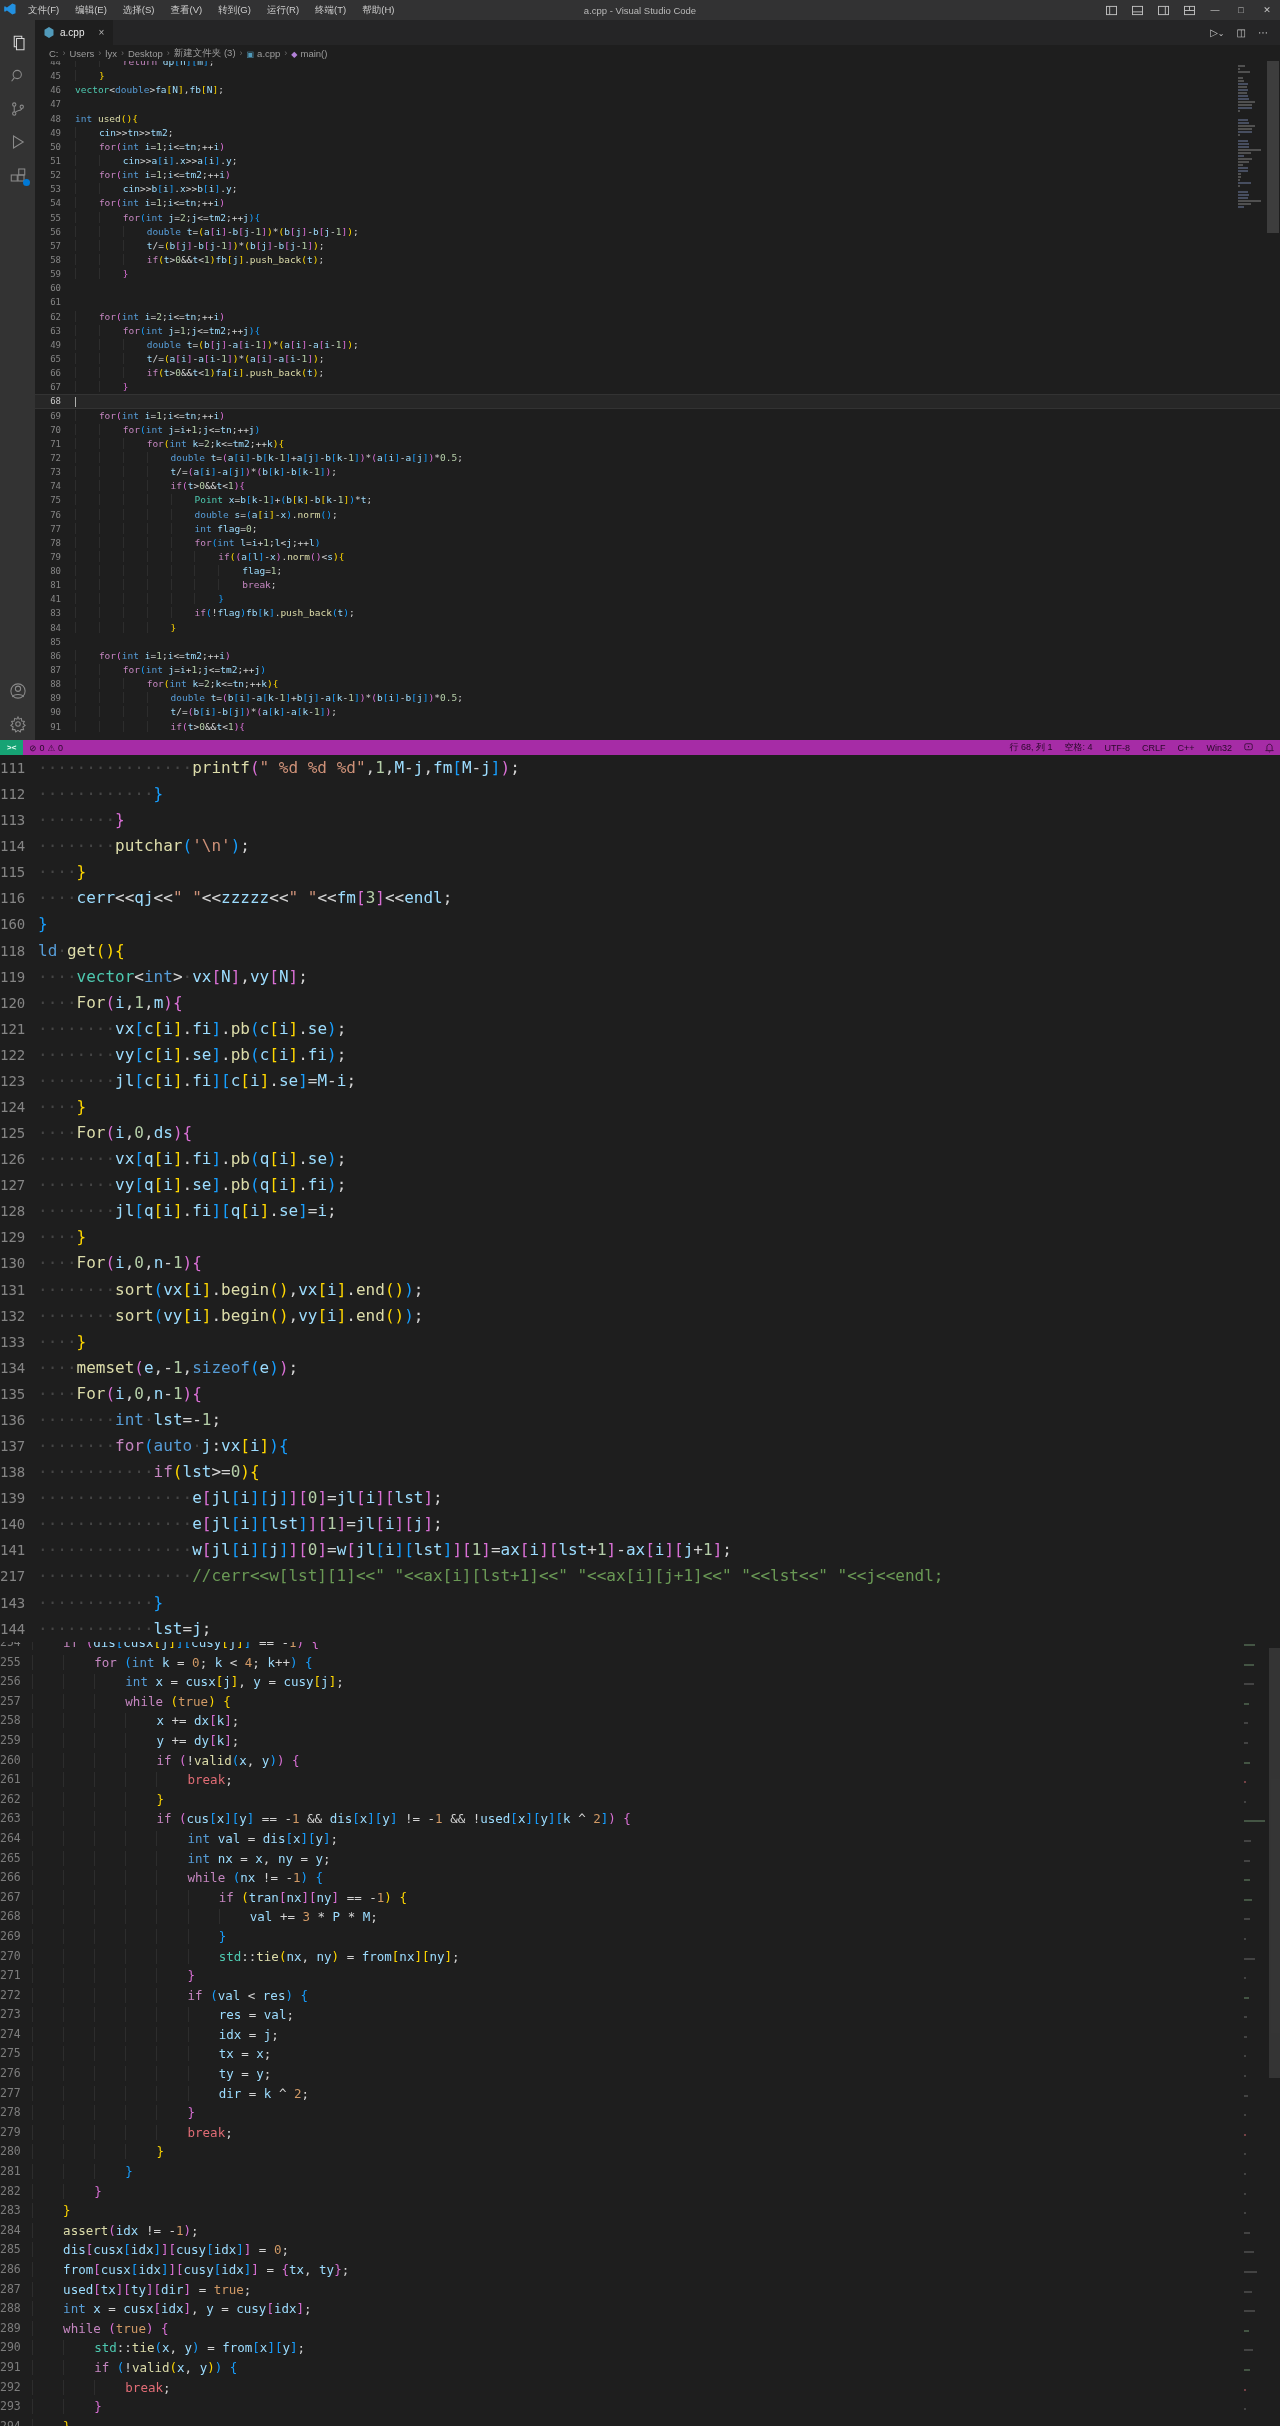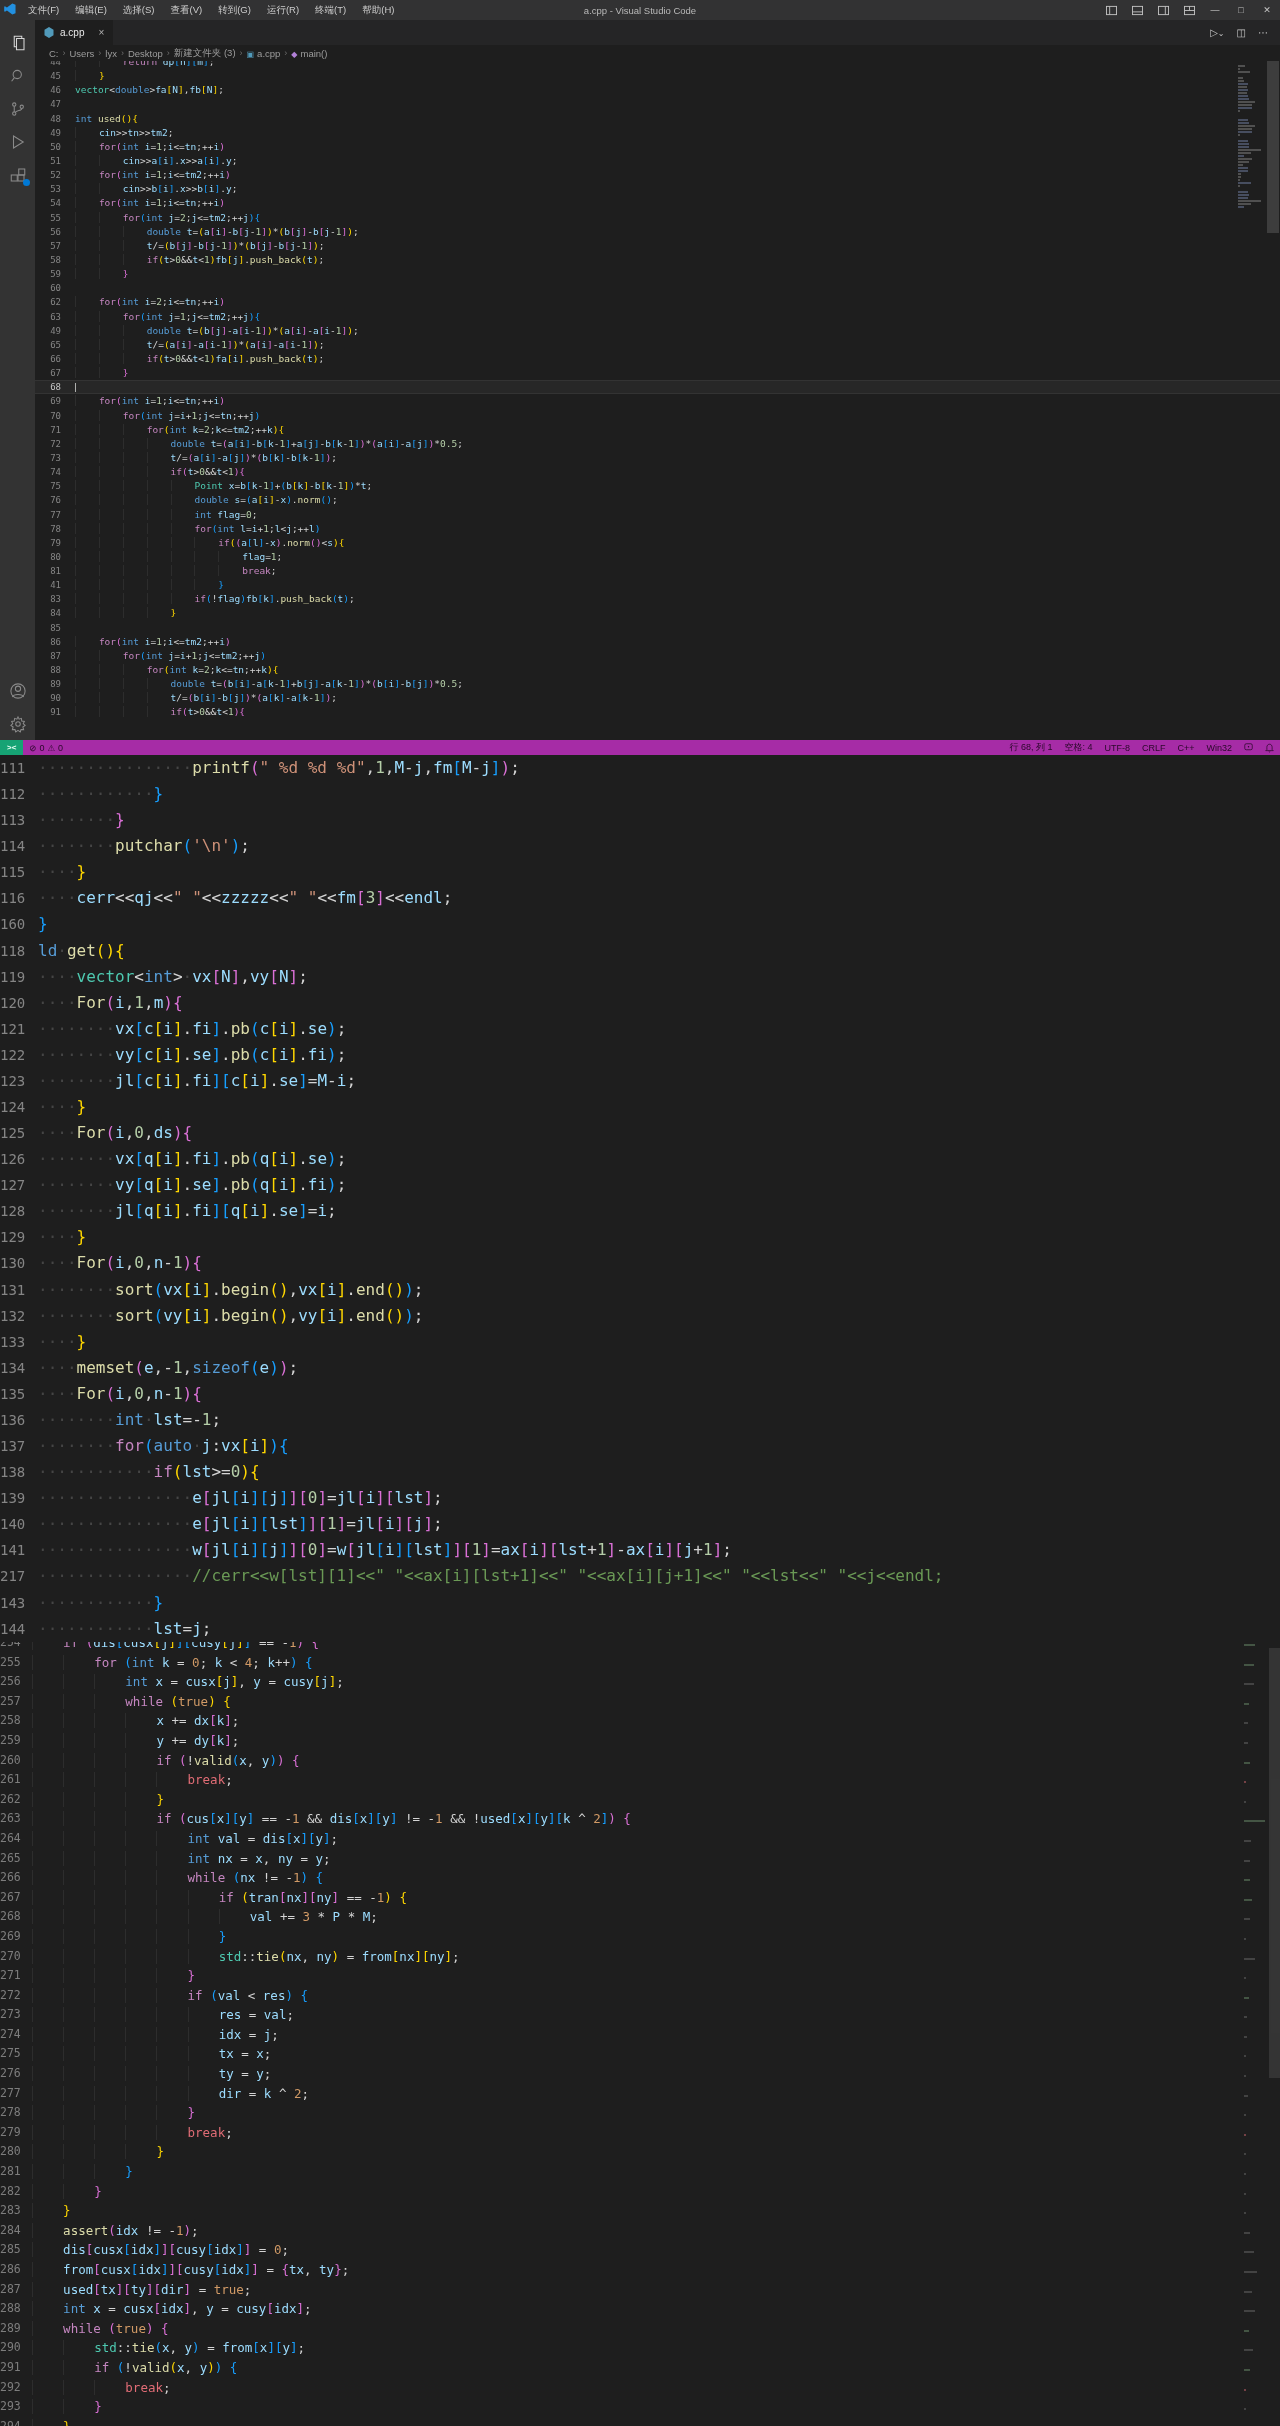--- a/index.html
+++ b/index.html
@@ -288,20 +288,24 @@
             <div class="row">
               <span class="ln">58</span>
               <span class="c"><span class="ind">    </span><span class="ind">    </span><span class="ind">    </span><span class="tok-ctrl">if</span><span style="color:#FFD700">(</span><span class="tok-var">t</span><span class="tok-op">&gt;</span><span class="tok-num">0</span><span class="tok-op">&amp;</span><span class="tok-op">&amp;</span><span class="tok-var">t</span><span class="tok-op">&lt;</span><span class="tok-num">1</span><span style="color:#FFD700">)</span><span class="tok-var">fb</span><span style="color:#FFD700">[</span><span class="tok-var">j</span><span style="color:#FFD700">]</span><span class="tok-op">.</span><span class="tok-fn">push_back</span><span style="color:#FFD700">(</span><span class="tok-var">t</span><span style="color:#FFD700">)</span><span class="tok-op">;</span></span>
             </div>
             <div class="row">
               <span class="ln">59</span>
               <span class="c"><span class="ind">    </span><span class="ind">    </span><span style="color:#DA70D6">}</span></span>
             </div>
             <div class="row">
               <span class="ln">60</span>
+              <span class="c"></span>
+            </div>
+            <div class="row">
+              <span class="ln">61</span>
               <span class="c"></span>
             </div>
             <div class="row">
               <span class="ln">62</span>
               <span class="c"><span class="ind">    </span><span class="tok-ctrl">for</span><span style="color:#DA70D6">(</span><span class="tok-kw">int</span> <span class="tok-var">i</span><span class="tok-op">=</span><span class="tok-num">2</span><span class="tok-op">;</span><span class="tok-var">i</span><span class="tok-op">&lt;</span><span class="tok-op">=</span><span class="tok-var">tn</span><span class="tok-op">;</span><span class="tok-op">+</span><span class="tok-op">+</span><span class="tok-var">i</span><span style="color:#DA70D6">)</span></span>
             </div>
             <div class="row">
               <span class="ln">63</span>
               <span class="c"><span class="ind">    </span><span class="ind">    </span><span class="tok-ctrl">for</span><span style="color:#179FFF">(</span><span class="tok-kw">int</span> <span class="tok-var">j</span><span class="tok-op">=</span><span class="tok-num">1</span><span class="tok-op">;</span><span class="tok-var">j</span><span class="tok-op">&lt;</span><span class="tok-op">=</span><span class="tok-var">tm2</span><span class="tok-op">;</span><span class="tok-op">+</span><span class="tok-op">+</span><span class="tok-var">j</span><span style="color:#179FFF">)</span><span style="color:#179FFF">{</span></span>
             </div>

